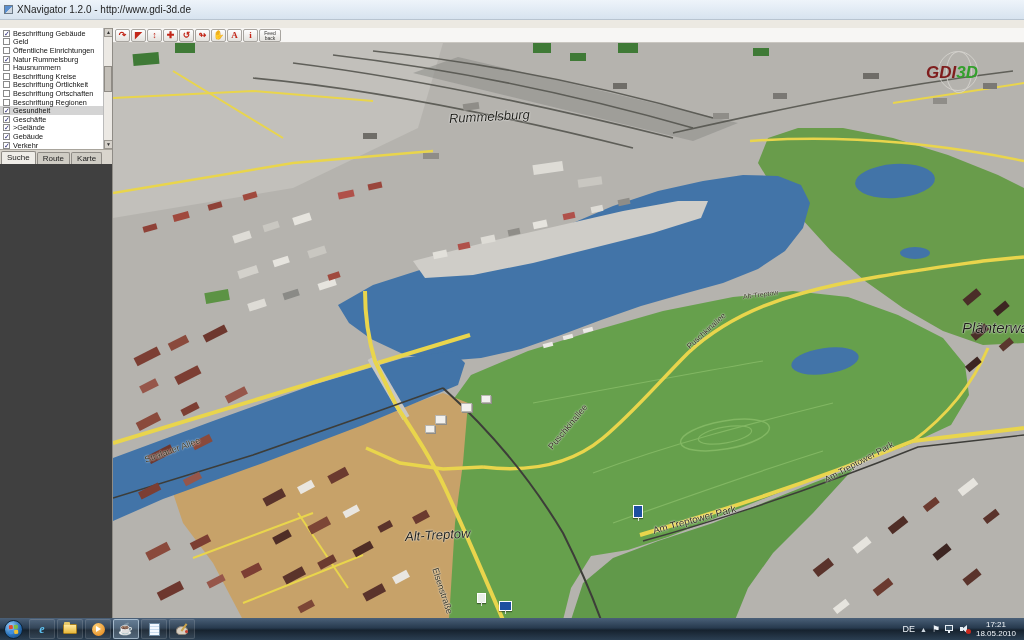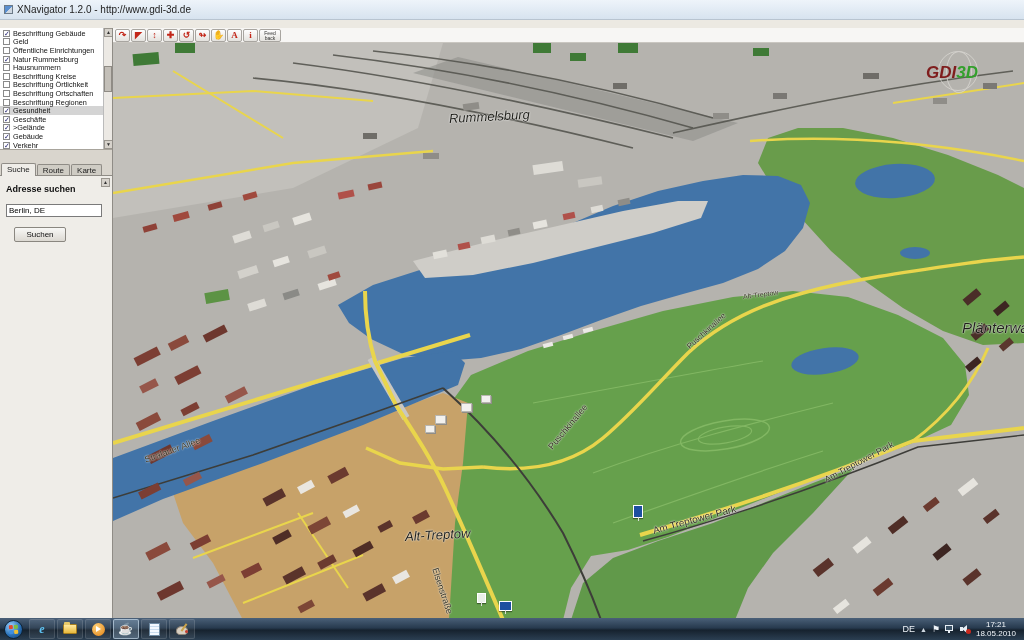--- a/index.html
+++ b/index.html
@@ -27,21 +27,21 @@
   .layer-row.selected { background:#d4d4d4; }
   .cb { width:7px; height:7px; border:1px solid #8a8a8a; background:#fff; margin-right:3px; flex:0 0 auto;
         font-size:7px; line-height:5px; color:#1c1c6e; text-align:center; }
   .layer-label { font-size:7.3px; color:#111; white-space:nowrap; }
   #list-scroll { position:absolute; right:0; top:0; bottom:0; width:9px; background:#ece9e4; border-left:1px solid #bbb; }
   .scr-btn { height:9px; width:9px; background:#d6d2cb; border:1px solid #9a968f; font-size:5px; line-height:7px; text-align:center; color:#333; }
   #list-thumb { position:absolute; top:38px; left:0; width:8px; height:26px; background:#c3bfb8; border:1px solid #8f8b84; }
   #list-scroll .down { position:absolute; bottom:0; }
 
   
-  #tabs { display:flex; align-items:flex-end; height:26px; padding-left:1px; background:#d9d5cd; }
+  #tabs { display:flex; align-items:flex-end; height:14px; padding-left:1px; background:#d9d5cd; }
   .tab { font-size:8px; padding:1px 5px 1px 5px; background:#cfccc4; border:1px solid #8f8c86; border-bottom:none;
          border-radius:2px 2px 0 0; margin-right:1px; color:#222; }
   .tab.active { background:#efede8; height:13px; position:relative; z-index:2; }
   #tab-panel { flex:1; background:#efede8; border-top:1px solid #8f8c86; margin-top:-1px; position:relative; padding:8px 6px; }
   #panel-scroll-up { position:absolute; top:2px; right:2px; width:9px; height:9px; background:#d6d2cb; border:1px solid #9a968f;
                      font-size:5px; line-height:7px; text-align:center; color:#333; }
   #search-heading { font-size:9px; font-weight:bold; color:#111; margin-bottom:5px; }
   #search-input { width:96px; height:13px; border:1px solid #7a7a7a; font-size:8px; padding:0 2px; font-family:"Liberation Sans",sans-serif; }
   #search-button { margin-top:10px; margin-left:8px; width:52px; height:15px; font-size:8px; color:#111;
                    background:linear-gradient(#f8f8f6,#dcd9d2); border:1px solid #8a8780; border-radius:2px; }
@@ -191,26 +191,20 @@
           <div class="scr-btn">▲</div>
           <div id="list-thumb"></div>
           <div class="scr-btn down">▼</div>
         </div>
       </div>
       <div id="tabs">
           <span class="tab active">Suche</span>
           <span class="tab">Route</span>
           <span class="tab">Karte</span>
         </div>
-      <div id="tab-panel">
-        <div id="panel-scroll-up">▲</div>
-        <div id="search-heading">Adresse suchen</div>
-        <input id="search-input" value="Berlin, DE" style="">
-        <button id="search-button">Suchen</button>
-      </div>
     </div>
 
     <div id="map-col">
       <div id="maptoolbar">
           <button class="tb-btn">↷</button>
           <button class="tb-btn">◤</button>
           <button class="tb-btn">↕</button>
           <button class="tb-btn">✚</button>
           <button class="tb-btn">↺</button>
           <button class="tb-btn">↬</button>

